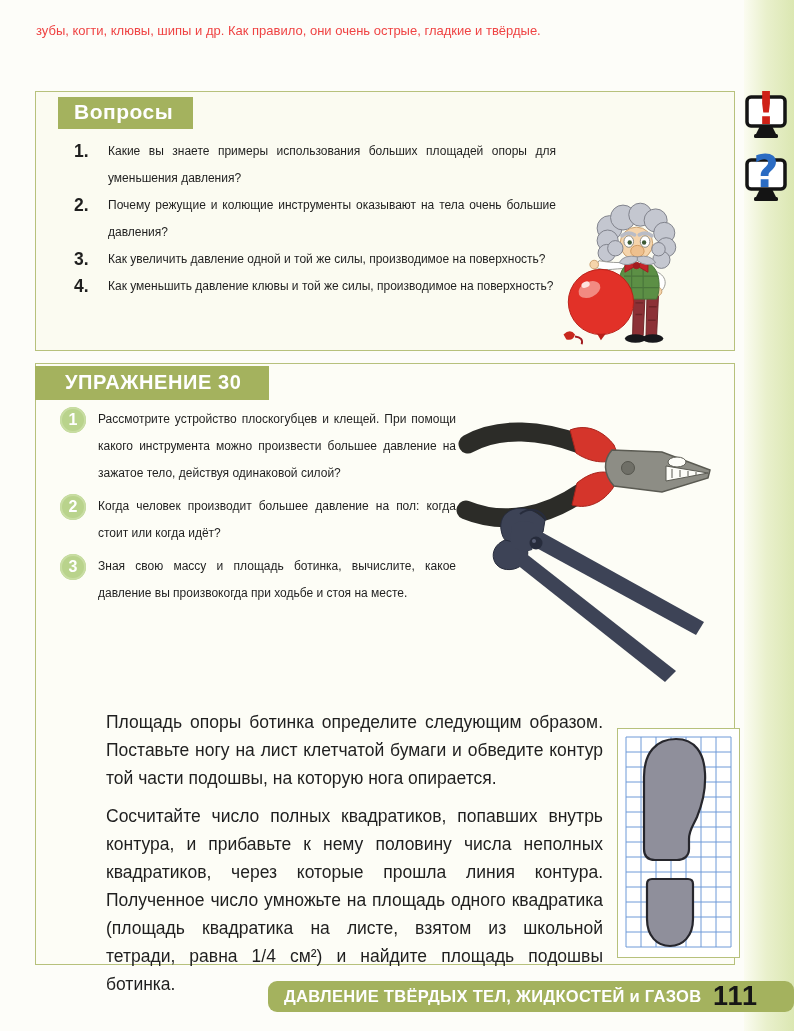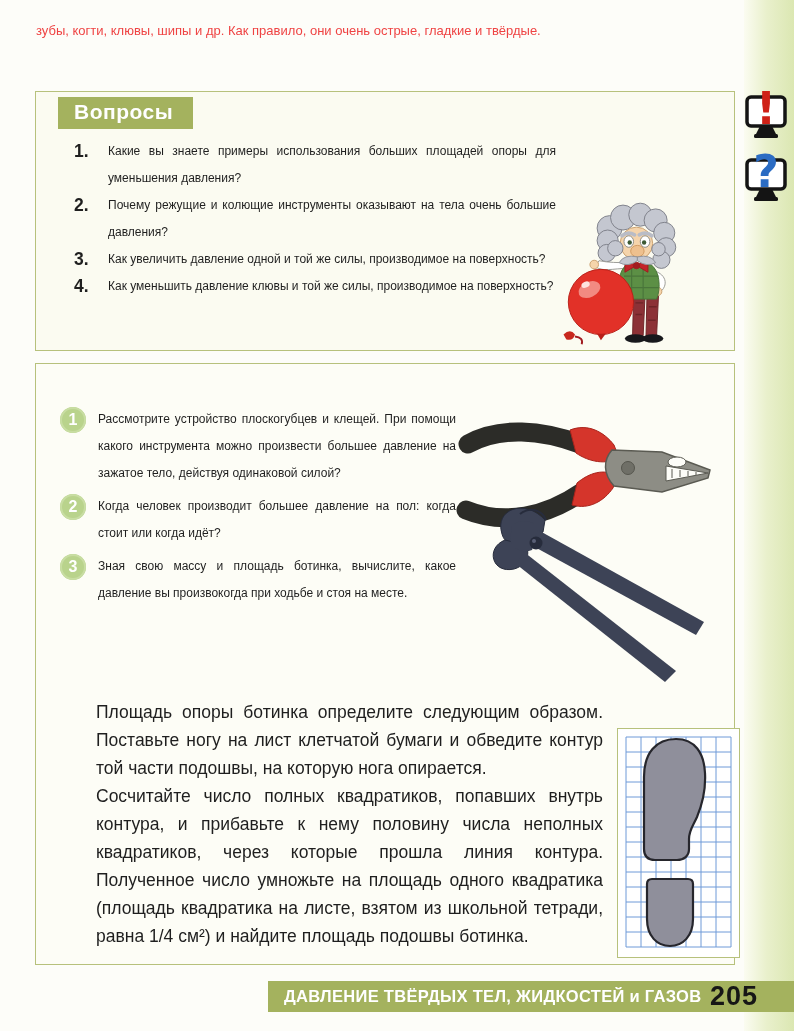--- a/index.html
+++ b/index.html
@@ -51,29 +51,30 @@
   .ex-item{position:relative;padding-left:38px;margin-bottom:6px;}
   .badge{
     position:absolute;left:0;top:1px;width:26px;height:26px;border-radius:50%;
     background:#b9d38c;color:#fff;font-weight:bold;font-size:16px;
     display:flex;align-items:center;justify-content:center;
     box-shadow:inset 0 0 0 2px #c8dda2;
   }
   .ex-text{width:358px;font-size:12px;line-height:27px;text-align:justify;}
   .tools{position:absolute;left:414px;top:28px;width:292px;height:300px;}
   .ex-paras{position:absolute;left:60px;top:334px;width:644px;}
-  .ex-paras p{margin:0;font-size:17.5px;line-height:28px;text-align:justify;}
+  .ex-paras p{margin:10px;font-size:17.5px;line-height:28px;text-align:justify;}
   .grid-box{
     float:right;width:121px;height:228px;margin:30px 0 6px 14px;
     background:#fff;border:1.5px solid #b7c17c;box-sizing:content-box;
   }
   
   .footer-bar{
     position:absolute;left:268px;top:981px;width:526px;height:31px;
     background:#a4b25e;
+    border-radius:9px;
   }
   .footer-title{
     position:absolute;left:16px;top:0;line-height:31px;
     color:#fff;font-weight:bold;font-size:16.5px;letter-spacing:.3px;
   }
   .page-number{
     position:absolute;right:36px;top:-1px;line-height:32px;
     color:#161616;font-weight:bold;font-size:27px;letter-spacing:1px;
   }
   svg{display:block;}
@@ -176,20 +177,21 @@
   <text x="22" y="40" text-anchor="middle" font-size="44" font-weight="bold" font-family="DejaVu Sans, sans-serif" fill="#cf2117">!</text>
 </svg>
 <svg class="monitor-icon question" viewBox="0 0 44 58" overflow="visible">
   <rect x="3" y="13" width="38" height="29" rx="4" fill="#ffffff" stroke="#141414" stroke-width="3.5"></rect>
   <path d="M16 42 L28 42 L32 50 L12 50 Z" fill="#141414"></path>
   <rect x="10" y="50" width="24" height="4" rx="1.5" fill="#141414"></rect>
   <text x="22" y="40" text-anchor="middle" font-size="44" font-weight="bold" font-family="DejaVu Sans, sans-serif" fill="#2b6cc3">?</text>
 </svg>
 
 <div class="ex-box">
+  <div class="ex-header">УПРАЖНЕНИЕ 30</div>
 
   <div class="ex-items">
     <div class="ex-item">
       <div class="badge">1</div>
       <div class="ex-text">Рассмотрите устройство плоскогубцев и клещей. При помощи какого инструмен­та можно произвести большее давление на зажатое тело, действуя одинаковой силой?</div>
     </div>
     <div class="ex-item">
       <div class="badge">2</div>
       <div class="ex-text">Когда человек производит большее давление на пол: когда стоит или когда идёт?</div>
     </div>
@@ -234,14 +236,14 @@
         <path d="M34 150 L70 150 C73 150 75 152 75 155 L75 190 C75 207 65 217 52 217 C39 217 29 207 29 190 L29 155 C29 152 31 150 34 150 Z" fill="#8f8f9b" stroke="#26262c" stroke-width="2.2"></path>
       </svg>
     </div>
     <p>Площадь опоры ботинка определите следующим образом. Поставьте ногу на лист клетчатой бумаги и обведите контур той части по­дошвы, на которую нога опирается.</p>
     <p>Сосчитайте число полных квадратиков, попавших внутрь контура, и прибавьте к нему половину числа непол­ных квадратиков, через которые прошла линия контура. Полученное число умножьте на площадь одного квадратика (площадь квадратика на листе, взятом из школьной тетради, равна 1/4 см²) и найдите площадь подошвы ботинка.</p>
   </div>
 </div>
 
 <div class="footer-bar">
   <div class="footer-title">ДАВЛЕНИЕ ТВЁРДЫХ ТЕЛ, ЖИДКОСТЕЙ и ГАЗОВ</div>
-  <div class="page-number">205</div>
+  <div class="page-number">111</div>
 </div>
 
 </body></html>

